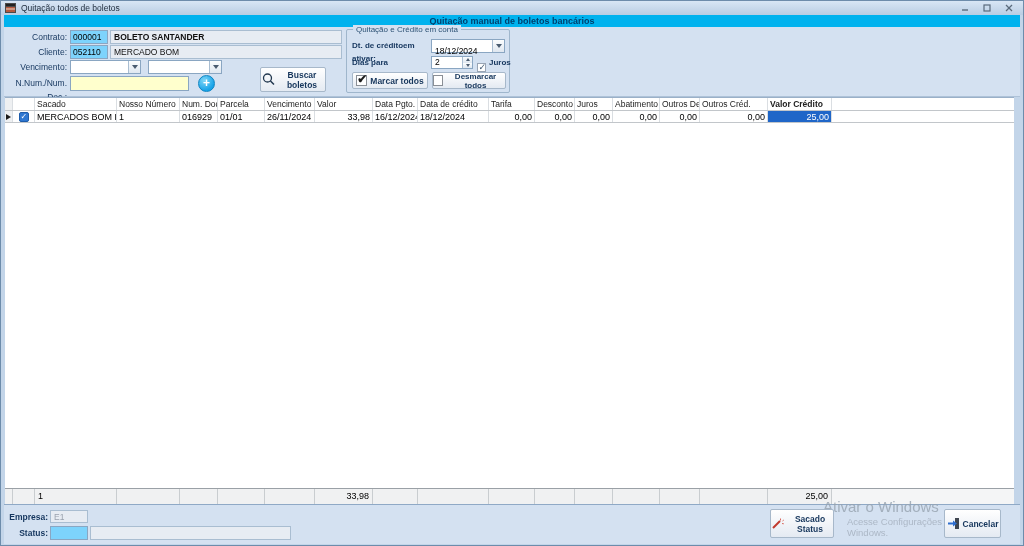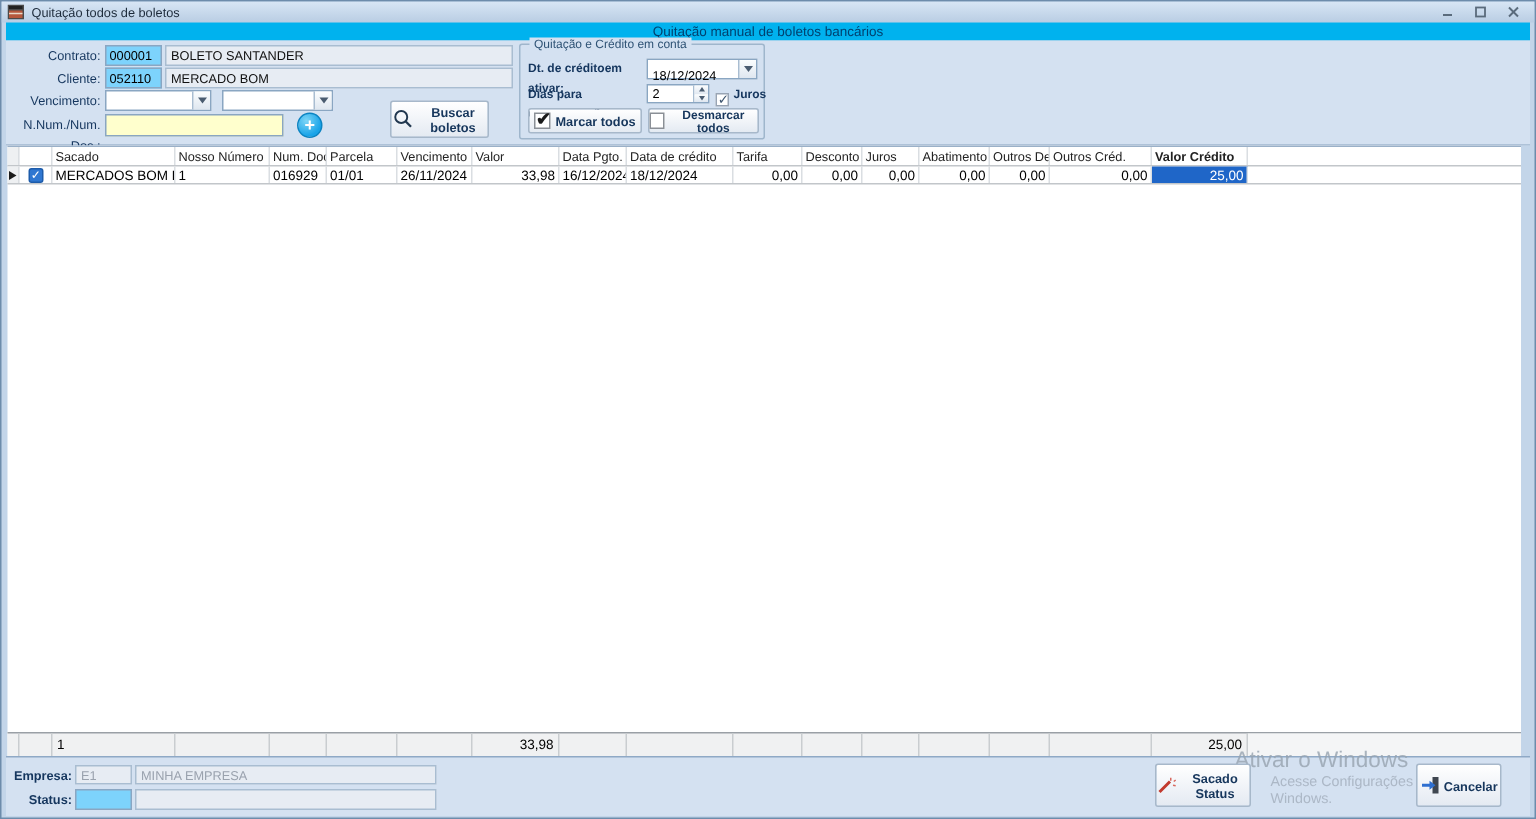--- a/index.html
+++ b/index.html
@@ -10,21 +10,21 @@
   }
   
   .titlebar { position:absolute; left:0; top:0; right:0; height:14px;
     background:linear-gradient(#d8e6f5,#b9cde3); display:flex; align-items:center; padding:0 4px; }
   .appicon { width:11px; height:10px; margin-right:5px; flex:0 0 auto; }
   .title { font-size:8.5px; color:#1c2a3a; }
   .winbtns { margin-left:auto; display:flex; gap:9px; align-items:center; padding-right:4px; }
   .winbtn { width:13px; height:10px; display:flex; align-items:center; justify-content:center; cursor:default; }
   
   .cyanbar { position:absolute; left:3px; right:3px; top:14px; height:12px;
-    background:#00b2ee; color:#00416f; font-size:9px; font-weight:normal;
+    background:#00b2ee; color:#00416f; font-size:9px; font-weight:bold;
     text-align:center; line-height:12px; }
   
   .toppanel { position:absolute; left:3px; right:3px; top:26px; height:70px;
     background:#d4e1f1; border-bottom:1px solid #aec2d8; }
   .f-lab { position:absolute; left:0; width:63px; text-align:right; font-size:8.5px; color:#15365e; line-height:14px; }
   .f-input { position:absolute; height:14px; border:1px solid #8aa6c2; background:#7dd3fc; font-size:8.5px; padding:0 2px; color:#000; }
   .f-ro { position:absolute; height:14px; border:1px solid #a9bdd1; background:#e7ecf3; font-size:8.5px; line-height:12px; padding:0 3px; color:#111; overflow:hidden; white-space:nowrap; }
   .combo { position:absolute; height:14px; background:#fff; border:1px solid #8aa6c2; }
   .combo .arrowbtn { position:absolute; right:0; top:0; bottom:0; width:12px; background:linear-gradient(#fbfdfe,#dfe7f0);
     border-left:1px solid #a9bdd1; display:flex; align-items:center; justify-content:center; }
@@ -115,21 +115,21 @@
           </svg>
         </span>
     </span>
   </div>
 
   <div class="cyanbar">Quitação manual de boletos bancários</div>
 
   <div class="toppanel">
     <span class="f-lab" style="top:3px">Contrato:</span>
     <input class="f-input" style="left: 66px; top: 3px; width: 38px;" value="000001">
-    <div class="f-ro" style="left:106px; top:3px; width:232px; font-weight:normal">BOLETO SANTANDER</div>
+    <div class="f-ro" style="left:106px; top:3px; width:232px; font-weight:bold">BOLETO SANTANDER</div>
 
     <span class="f-lab" style="top:18px">Cliente:</span>
     <input class="f-input" style="left: 66px; top: 18px; width: 38px;" value="052110">
     <div class="f-ro" style="left:106px; top:18px; width:232px">MERCADO BOM</div>
 
     <span class="f-lab" style="top:33px">Vencimento:</span>
     <div class="combo" style="left:66px; top:33px; width:71px">
       <span class="val"></span>
       <span class="arrowbtn">
           <span class="tri-down"></span>
@@ -256,21 +256,20 @@
         <div></div>
         <div></div>
       <div class="num">25,00</div>
       <div></div>
     </div>
   </div>
 
   <div class="footer">
     <span class="ft-lab" style="top:5px">Empresa:</span>
     <div class="f-ro graytext" style="left:46px; top:5px; width:38px; height:13px">E1</div>
-    <div class="f-ro graytext" style="left:86px; top:5px; width:201px; height:13px">MINHA EMPRESA</div>
 
     <span class="ft-lab" style="top:21px">Status:</span>
     <input class="f-input" style="left: 46px; top: 21px; width: 38px;" value="">
     <div class="f-ro" style="left:86px; top:21px; width:201px; height:14px"></div>
 
     <button class="btn ftbtn" style="left:766px; width:64px">
       <span>
         <svg width="13" height="13">
             <line x1="2" y1="11" x2="9" y2="4" stroke="#c23a2e" stroke-width="2"></line>
             <line x1="9.5" y1="1.5" x2="9.5" y2="3.5" stroke="#d8685e" stroke-width="1"></line>

